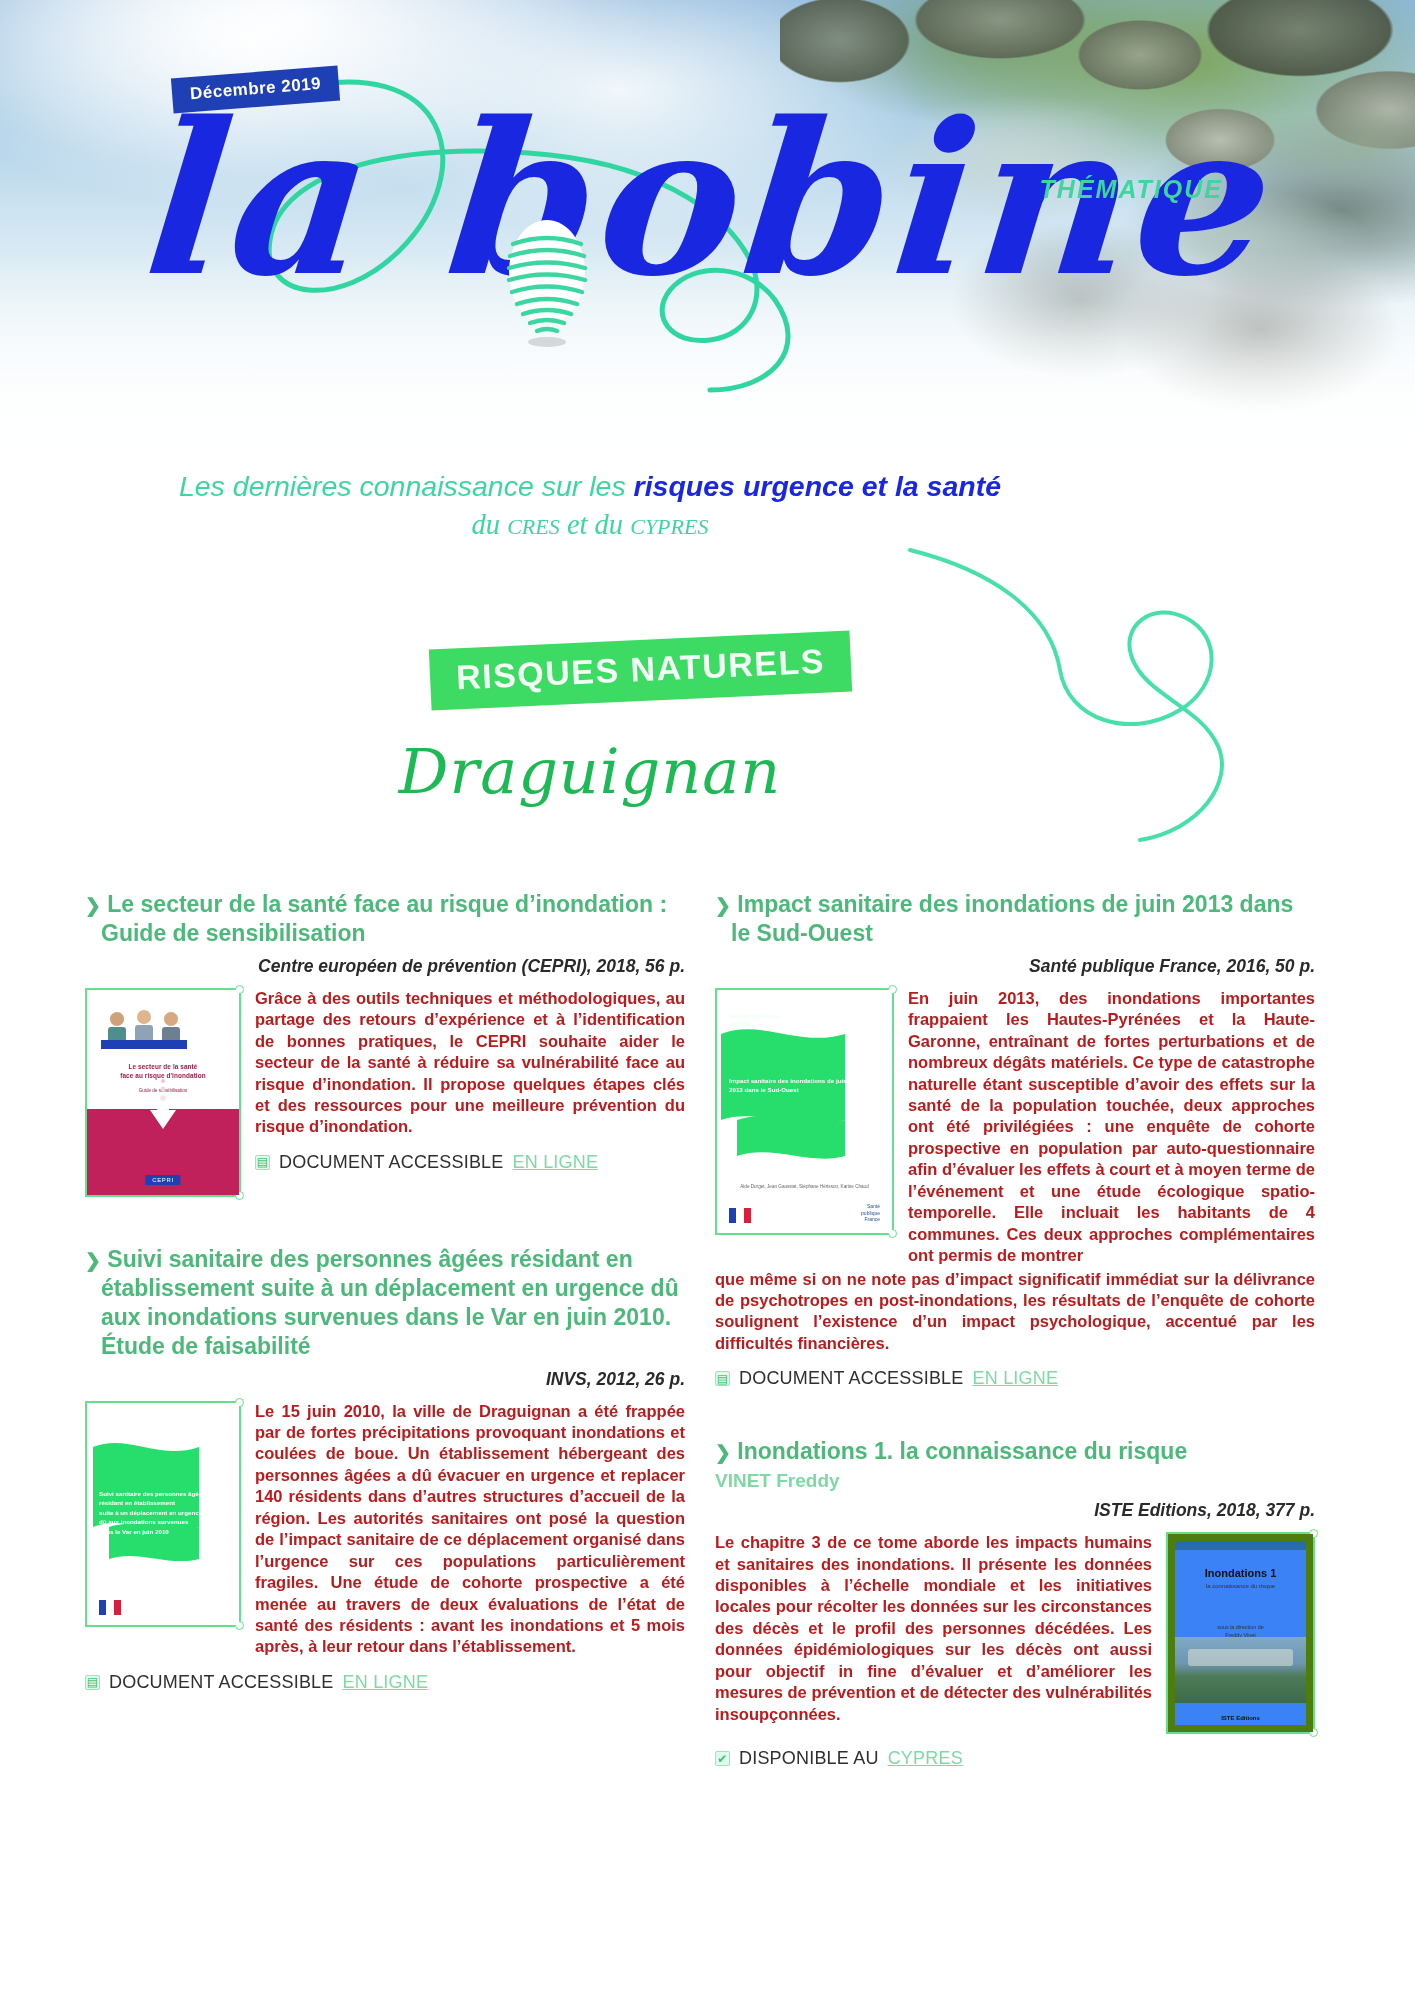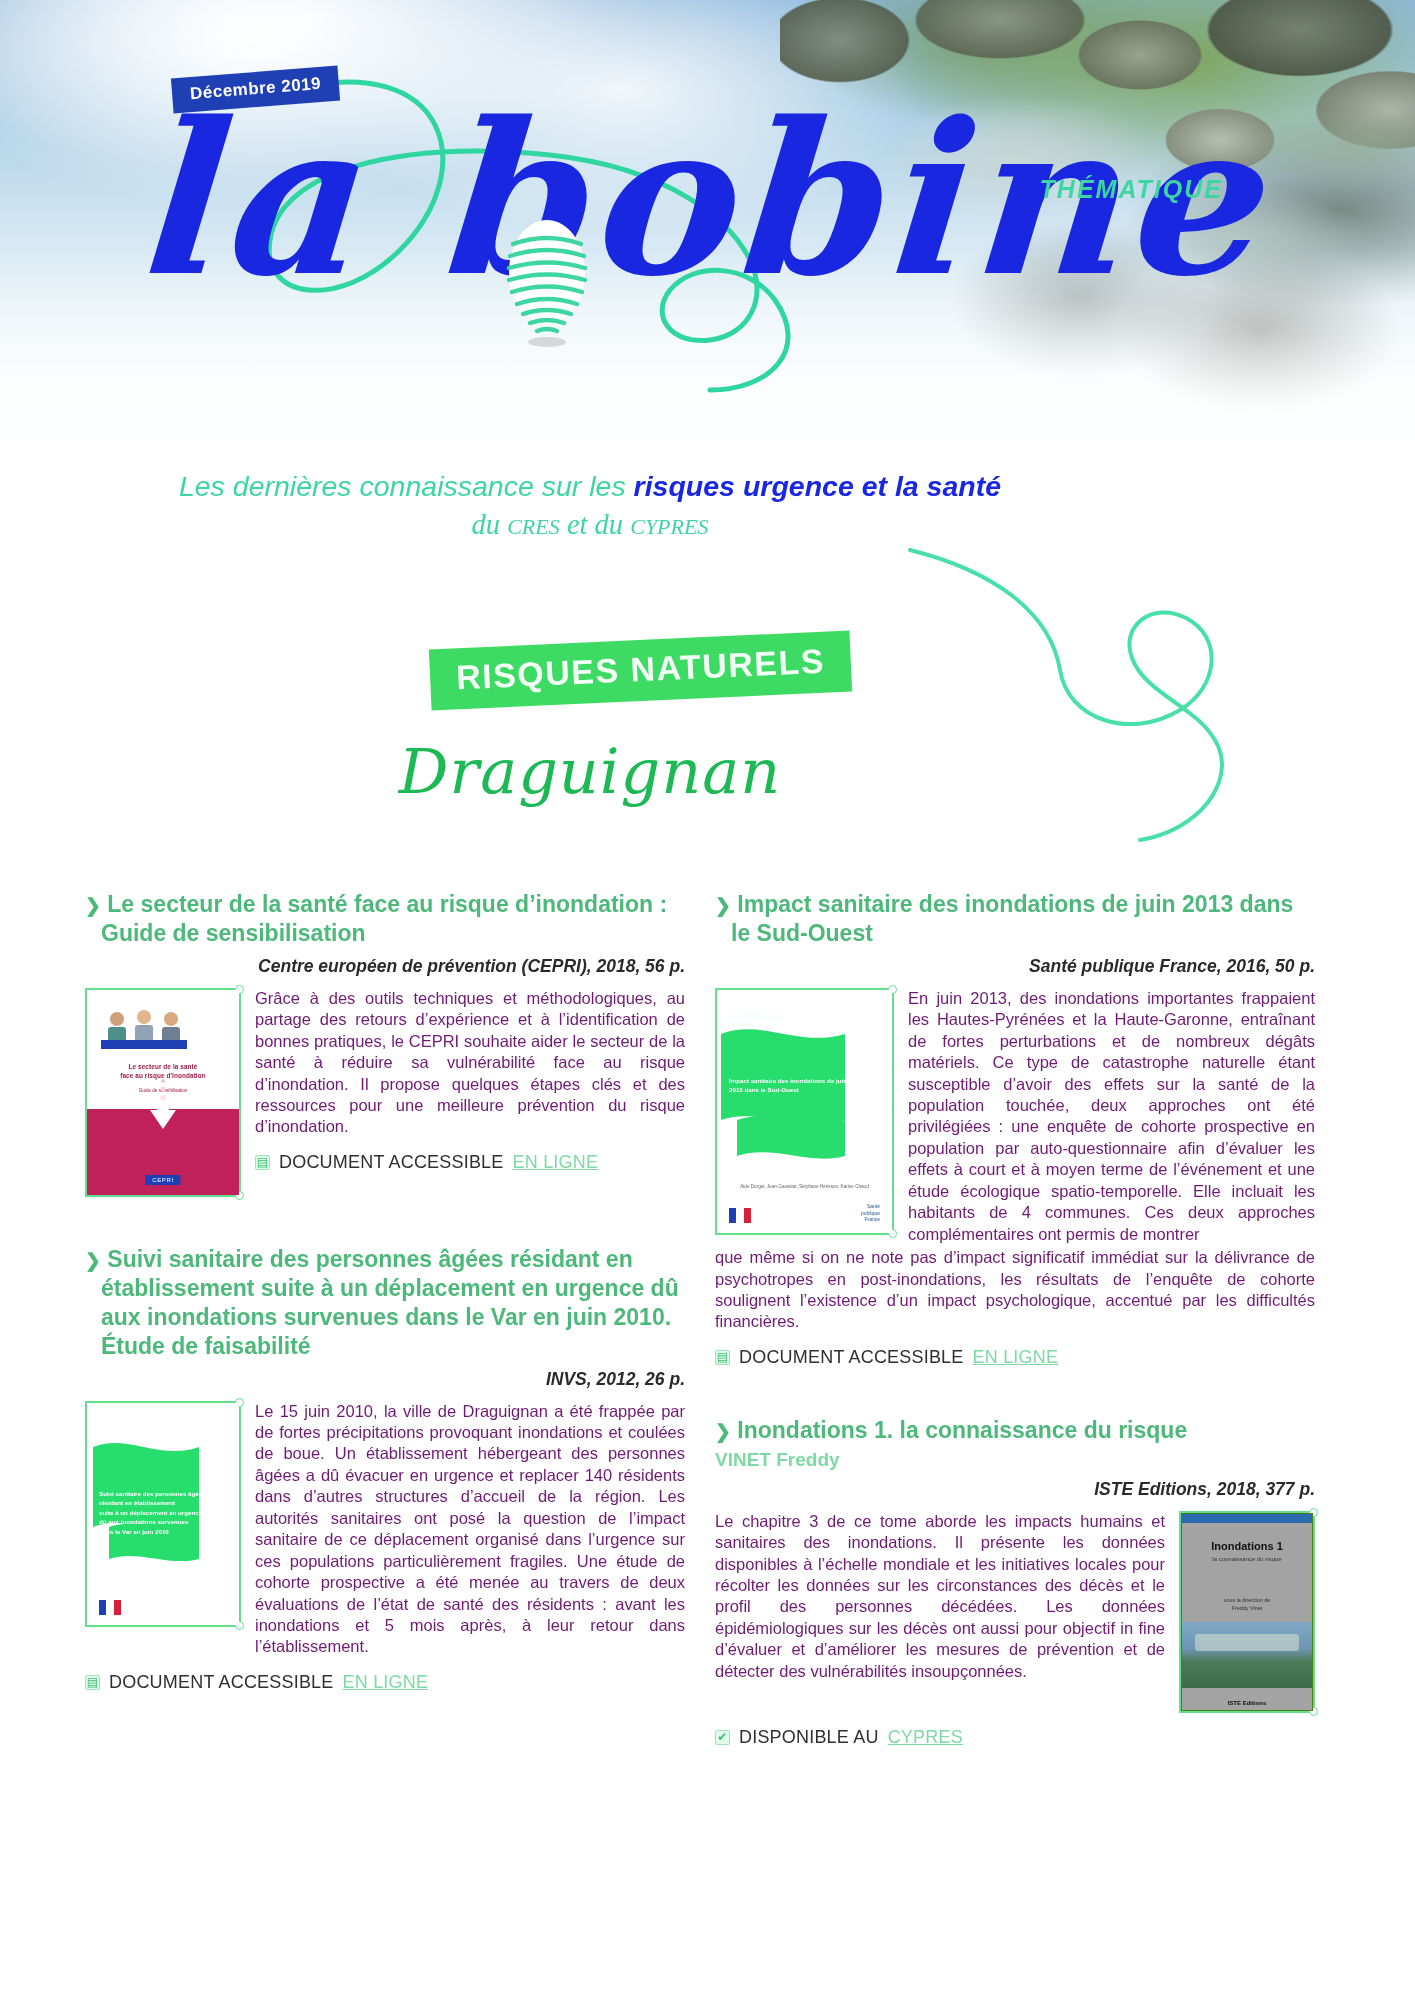--- a/index.html
+++ b/index.html
@@ -155,23 +155,24 @@
     color:#7fd9a4; font-size:19px; font-weight:600; margin:2px 0 0 0;
     font-family:"Liberation Sans", sans-serif;
   }
   .entry-source {
     text-align:right; font-style:italic; font-weight:bold;
     font-size:17.5px; color:#2a2a2a; margin:8px 0 10px 0;
     line-height:1.25;
     font-family:"Liberation Sans", sans-serif;
   }
   .entry-body {
-    font-size:16.5px; color:#701a75; line-height:1.30;
+    font-size:16.5px; color:#b91c1c; line-height:1.30;
     text-align:justify;
     font-family:"Liberation Sans", sans-serif;
+    font-weight:bold;
   }
   .entry-body p { margin:0; }
 
   .media-row { display:flex; gap:14px; align-items:flex-start; }
   .media-col { flex:0 0 auto; }
   .text-col  { flex:1 1 auto; }
 
   
   .thumb {
     position:relative;
@@ -228,21 +229,21 @@
   }
   .cover-flag .marianne {
     position:absolute; left:12px; bottom:10px; width:22px; height:15px;
     background:linear-gradient(to right,#1f3fb5 0 33%,#ffffff 33% 66%,#d7213a 66% 100%);
   }
   .cover-flag .spf-logo {
     position:absolute; right:12px; bottom:10px; font-size:5px; color:#1f4f9c; text-align:right; line-height:1.3;
   }
 
   
-  .cover-iste { width:132px; height:198px; position:relative; background:#a3a3a3; overflow:hidden; border:1px solid #4d7c0f; }
+  .cover-iste { width:145px; height:198px; position:relative; background:#3b82f6; overflow:hidden; border:7px solid #4d7c0f; }
   .cover-iste .top-strip { position:absolute; left:0; top:0; width:100%; height:9px; background:#2a6bb0; }
   .cover-iste .ttl { position:absolute; left:0; right:0; top:26px; text-align:center; font-size:11px; font-weight:bold; color:#111; }
   .cover-iste .sub { position:absolute; left:0; right:0; top:42px; text-align:center; font-size:6px; color:#333; }
   .cover-iste .ed  { position:absolute; left:0; right:0; top:82px; text-align:center; font-size:5.4px; color:#333; line-height:1.5; }
   .cover-iste .photo {
     position:absolute; left:0; bottom:22px; width:100%; height:66px;
     background:
       linear-gradient(to bottom, #7fa9c4 0%, #6e96b4 40%, #4d7a58 60%, #3d6a48 100%);
   }
   .cover-iste .photo:after{

